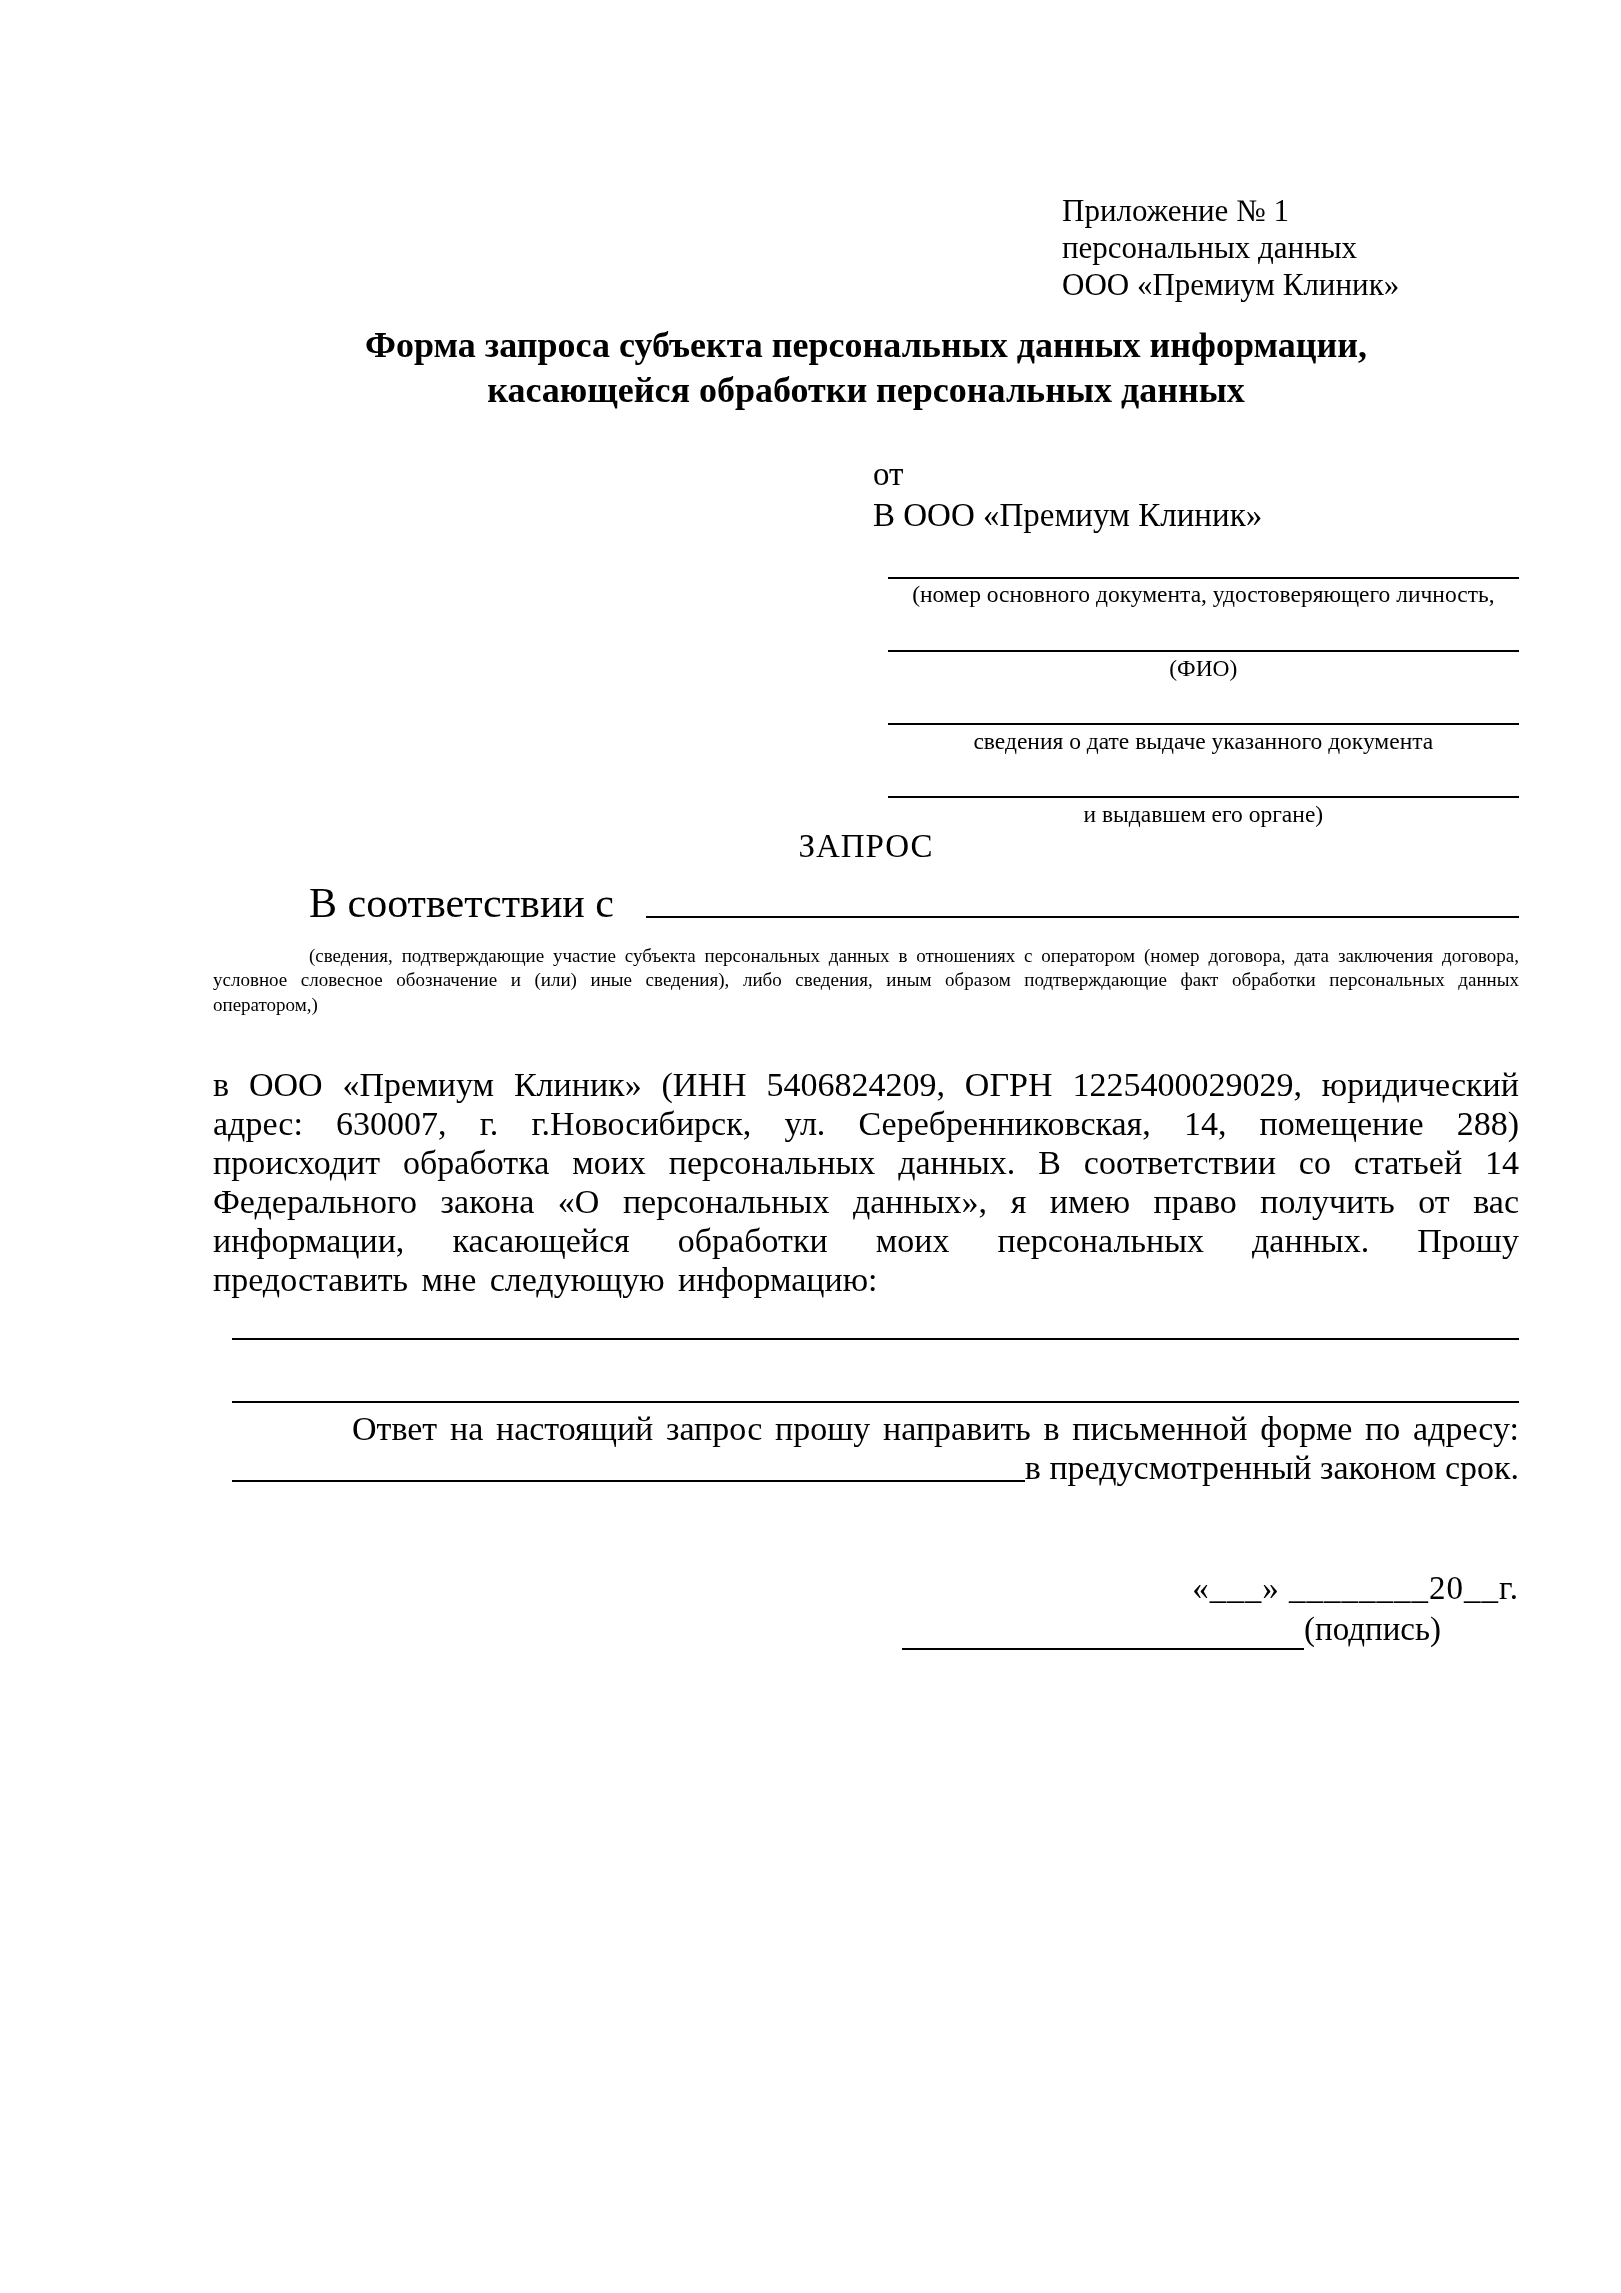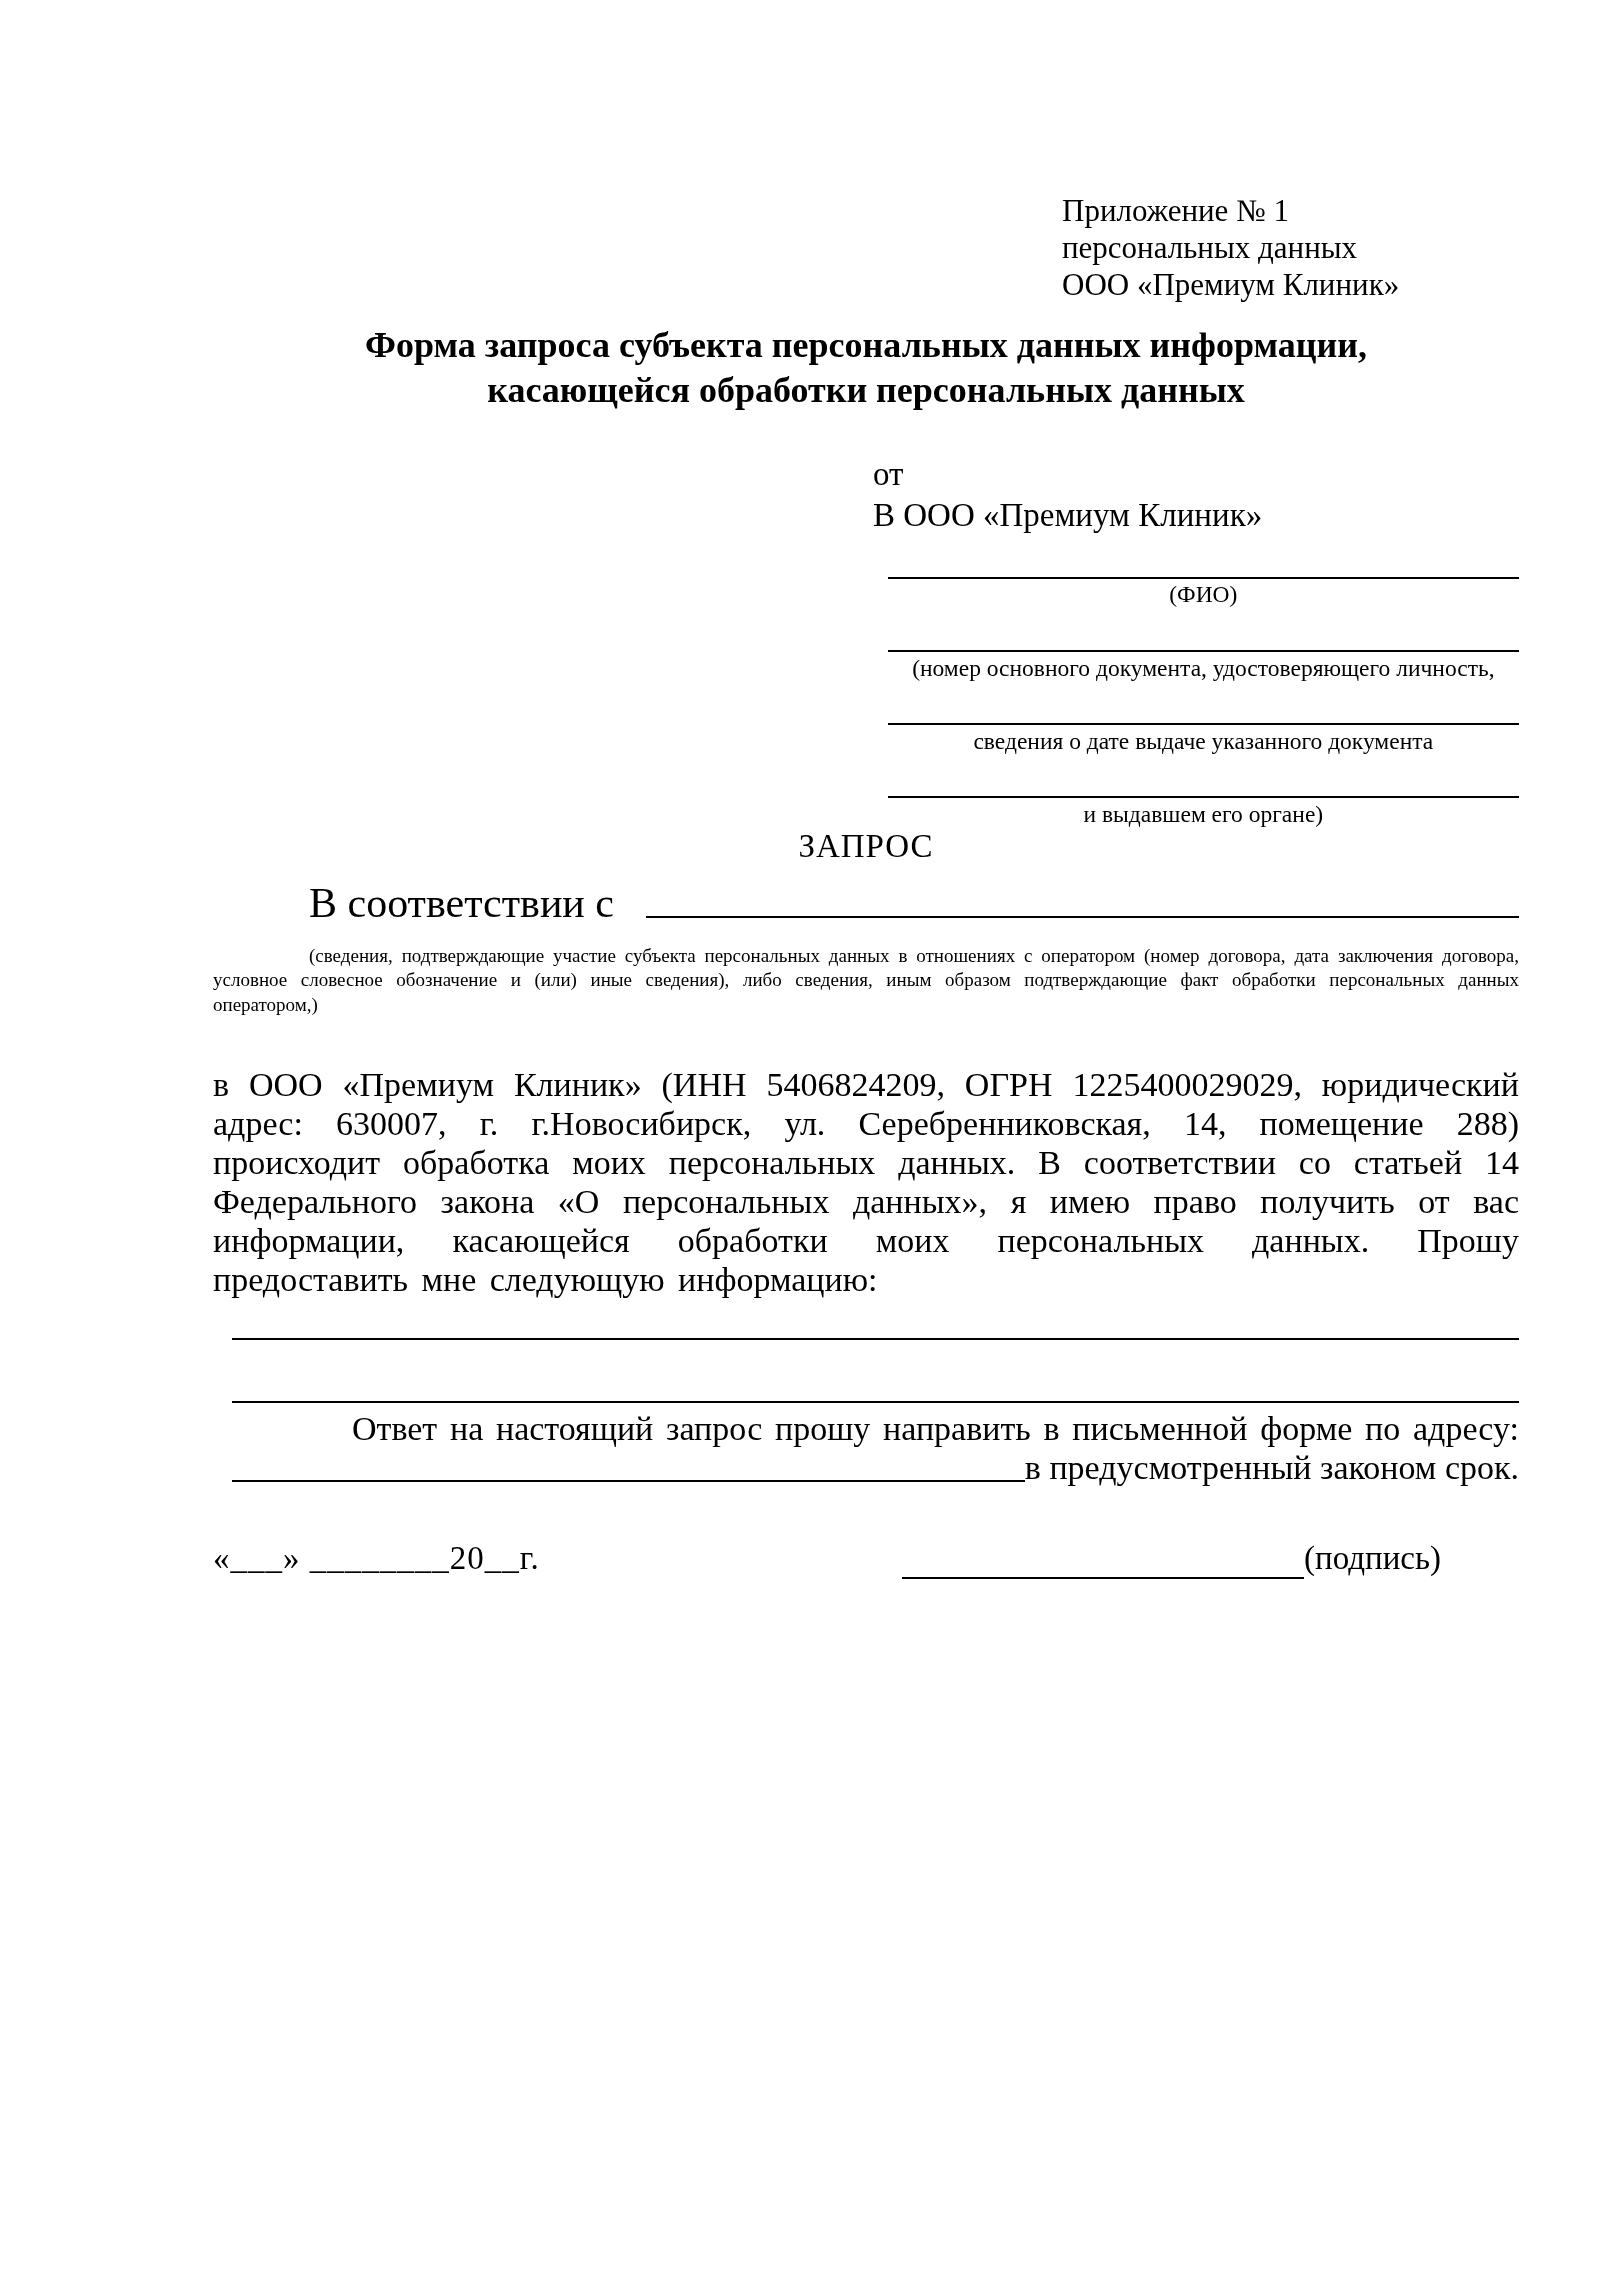--- a/index.html
+++ b/index.html
@@ -109,26 +109,27 @@
   }
   .reply-2 .fill-line {
     flex: 1;
     margin-left: 18.6px;
     margin-bottom: 4.9px;
     border-bottom: 2.9px solid #000;
   }
   .reply-2 .reply-suffix { white-space: nowrap; }
   
   .footer-row {
-    margin-top: 51px;
+    margin-top: 81px;
     display: flex;
     justify-content: space-between;
     align-items: flex-end;
     font-size: 33px;
     line-height: 41px;
+    flex-direction: column;
   }
   .date-line { white-space: nowrap; letter-spacing: 1px; }
   .sig-group {
     display: flex;
     align-items: flex-end;
     margin-right: 78px;
   }
   .sig-line {
     width: 402px;
     border-bottom: 2.9px solid #000;
@@ -152,25 +153,25 @@
     <div>касающейся обработки персональных данных</div>
   </div>
 
   <div class="addressee">
     <div>от</div>
     <div>В ООО «Премиум Клиник»</div>
 
     <div class="fields">
       <div class="field">
         <div class="field-line"></div>
+        <div class="field-caption">(номер основного документа, удостоверяющего личность,</div>
+      </div>
+      <div class="field">
+        <div class="field-line"></div>
         <div class="field-caption">(ФИО)</div>
-      </div>
-      <div class="field">
-        <div class="field-line"></div>
-        <div class="field-caption">(номер основного документа, удостоверяющего личность,</div>
       </div>
       <div class="field">
         <div class="field-line"></div>
         <div class="field-caption">сведения о дате выдаче указанного документа</div>
       </div>
       <div class="field">
         <div class="field-line"></div>
         <div class="field-caption">и выдавшем его органе)</div>
       </div>
     </div>

